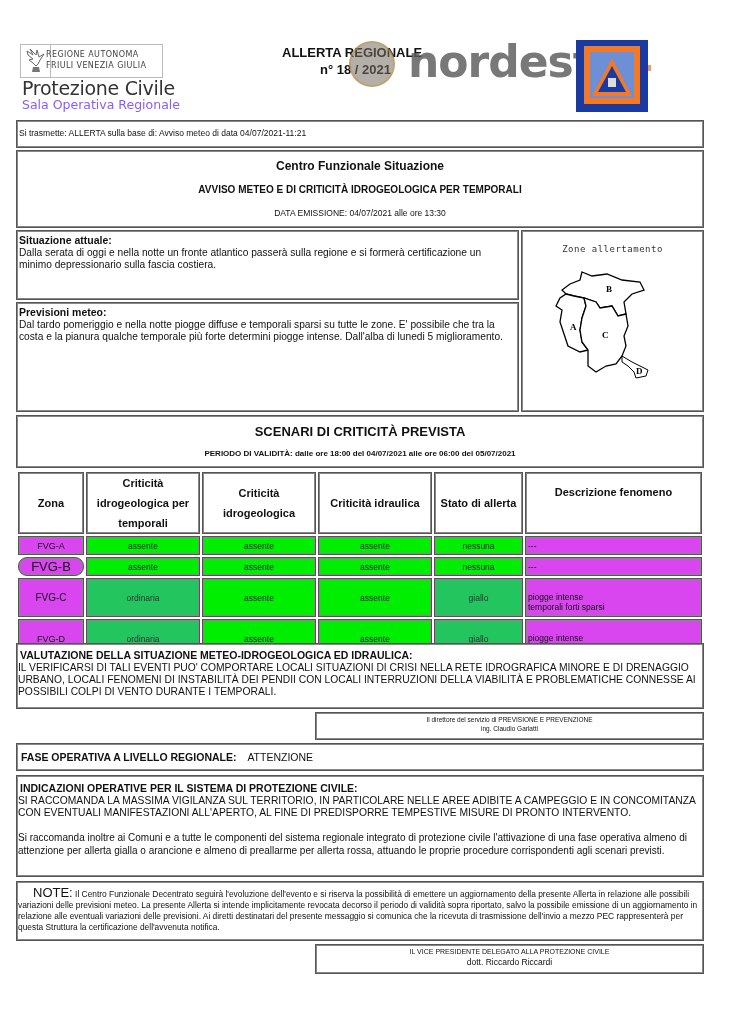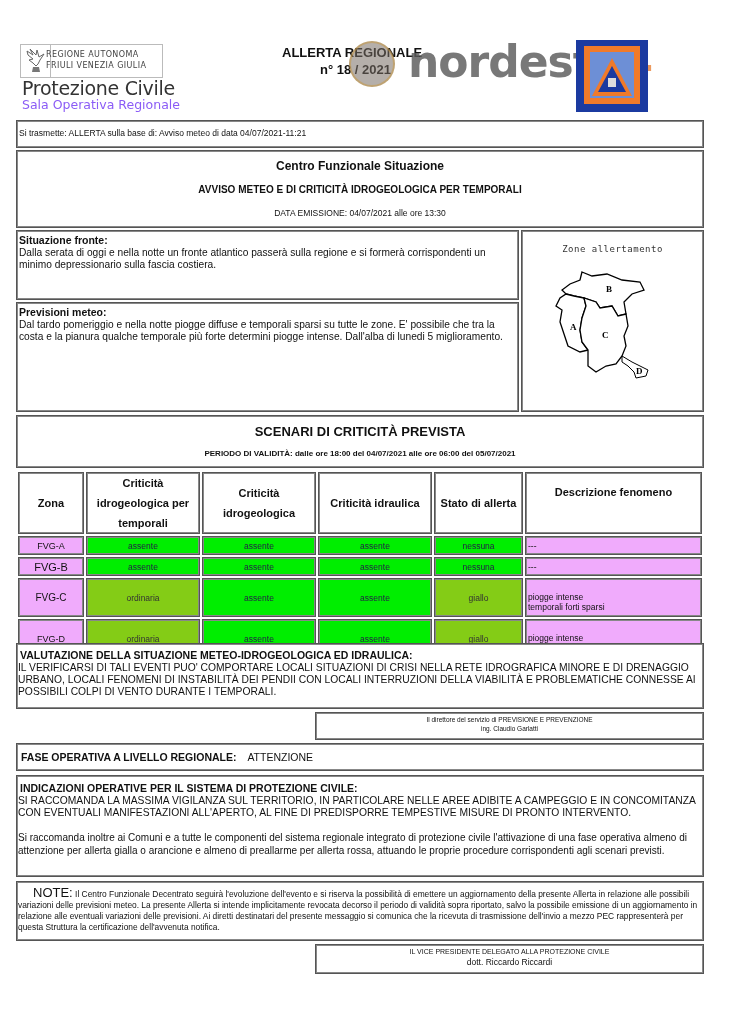--- a/index.html
+++ b/index.html
@@ -23,22 +23,22 @@
   .pc-emblem { left: 576px; top: 40px; width: 72px; height: 72px; background: #1b3aa0; }
 
   .txt-sm { font-size: 8.5px; }
   .center { text-align: center; }
 
   
   table.crit { position: absolute; left: 16px; top: 470px; width: 688px; border-collapse: separate; border-spacing: 2px; }
   table.crit td { border: 1px solid #555; box-shadow: inset 0 0 0 1px #888; font-size: 8.5px; text-align: center; vertical-align: middle; }
   table.crit thead td { height: 46px; font-size: 11px; font-weight: bold; line-height: 20px; background: #fff; }
   .g { background: #00ee00; color: #224; }
-  .y { background: #84cc16; color: #333; }
-  .w { background: #f0abfc; }
+  .y { background: #22c55e; color: #333; }
+  .w { background: #d946ef; }
   .desc { text-align: left !important; padding-left: 2px; line-height: 10px; }
 </style>
 </head>
 <body>
 
 <div class="abs logo-frame"></div>
 <svg class="abs logo-eagle" viewBox="0 0 24 30">
   <path d="M3 5 L9 9 L6 3 L12 9 L13 4 L15 11 L20 8 L16 14 L14 18 L12 20 L9 17 L5 14 L9 13 L4 9 Z" fill="none" stroke="#666" stroke-width="1"></path>
   <path d="M9 21 L15 21 L16 26 L8 26 Z" fill="#777"></path>
 </svg>
@@ -67,22 +67,22 @@
   <div class="abs txt-sm" style="left:2px;top:7px;">Si trasmette: ALLERTA sulla base di: Avviso meteo di data 04/07/2021-11:21</div>
 </div>
 
 <div class="box" style="left:16px;top:150px;width:688px;height:78px;">
   <div class="abs center" style="left:0;right:0;top:8px;font-size:12px;font-weight:bold;">Centro Funzionale Situazione</div>
   <div class="abs center" style="left:0;right:0;top:33px;font-size:10px;font-weight:bold;">AVVISO METEO E DI CRITICITÀ IDROGEOLOGICA PER TEMPORALI</div>
   <div class="abs center" style="left:0;right:0;top:57px;font-size:8.5px;">DATA EMISSIONE: 04/07/2021 alle ore 13:30</div>
 </div>
 
 <div class="box" style="left:16px;top:230px;width:503px;height:70px;">
-  <div class="abs" style="left:2px;top:3px;font-size:10.5px;font-weight:bold;">Situazione fronte:</div>
-  <div class="abs" style="left:2px;top:16px;width:480px;font-size:10.2px;line-height:12px;">Dalla serata di oggi e nella notte un fronte atlantico passerà sulla regione e si formerà corrispondenti un minimo depressionario sulla fascia costiera.</div>
+  <div class="abs" style="left:2px;top:3px;font-size:10.5px;font-weight:bold;">Situazione attuale:</div>
+  <div class="abs" style="left:2px;top:16px;width:480px;font-size:10.2px;line-height:12px;">Dalla serata di oggi e nella notte un fronte atlantico passerà sulla regione e si formerà certificazione un minimo depressionario sulla fascia costiera.</div>
 </div>
 
 <div class="box" style="left:16px;top:302px;width:503px;height:110px;">
   <div class="abs" style="left:2px;top:3px;font-size:10.5px;font-weight:bold;">Previsioni meteo:</div>
   <div class="abs" style="left:2px;top:16px;width:495px;font-size:10.2px;line-height:12px;">Dal tardo pomeriggio e nella notte piogge diffuse e temporali sparsi su tutte le zone. E' possibile che tra la costa e la pianura qualche temporale più forte determini piogge intense. Dall'alba di lunedi 5 miglioramento.</div>
 </div>
 
 <div class="box" style="left:521px;top:230px;width:183px;height:182px;">
   <div class="abs center" style="left:0;right:0;top:13px;font-size:9px;letter-spacing:0.5px;font-family:'DejaVu Sans Mono',monospace;color:#333;">Zone allertamento</div>
   <svg class="abs" style="left:30px;top:35px;width:120px;height:115px;" viewBox="0 0 120 115">
@@ -124,21 +124,21 @@
   <tbody>
     <tr style="height:19px;">
       <td class="w" style="font-size:9px;">FVG-A</td>
       <td class="g">assente</td>
       <td class="g">assente</td>
       <td class="g">assente</td>
       <td class="g">nessuna</td>
       <td class="w desc"><span>---</span></td>
     </tr>
     <tr style="height:19px;">
-      <td class="w" style="font-size:11px;">FVG-B</td>
+      <td class="w" style="font-size:13px;border-radius:9px;">FVG-B</td>
       <td class="g">assente</td>
       <td class="g">assente</td>
       <td class="g">assente</td>
       <td class="g">nessuna</td>
       <td class="w desc"><span>---</span></td>
     </tr>
     <tr style="height:39px;">
       <td class="w" style="font-size:10px;margin-top:30px;">FVG-C</td>
       <td class="y">ordinaria</td>
       <td class="g">assente</td>

